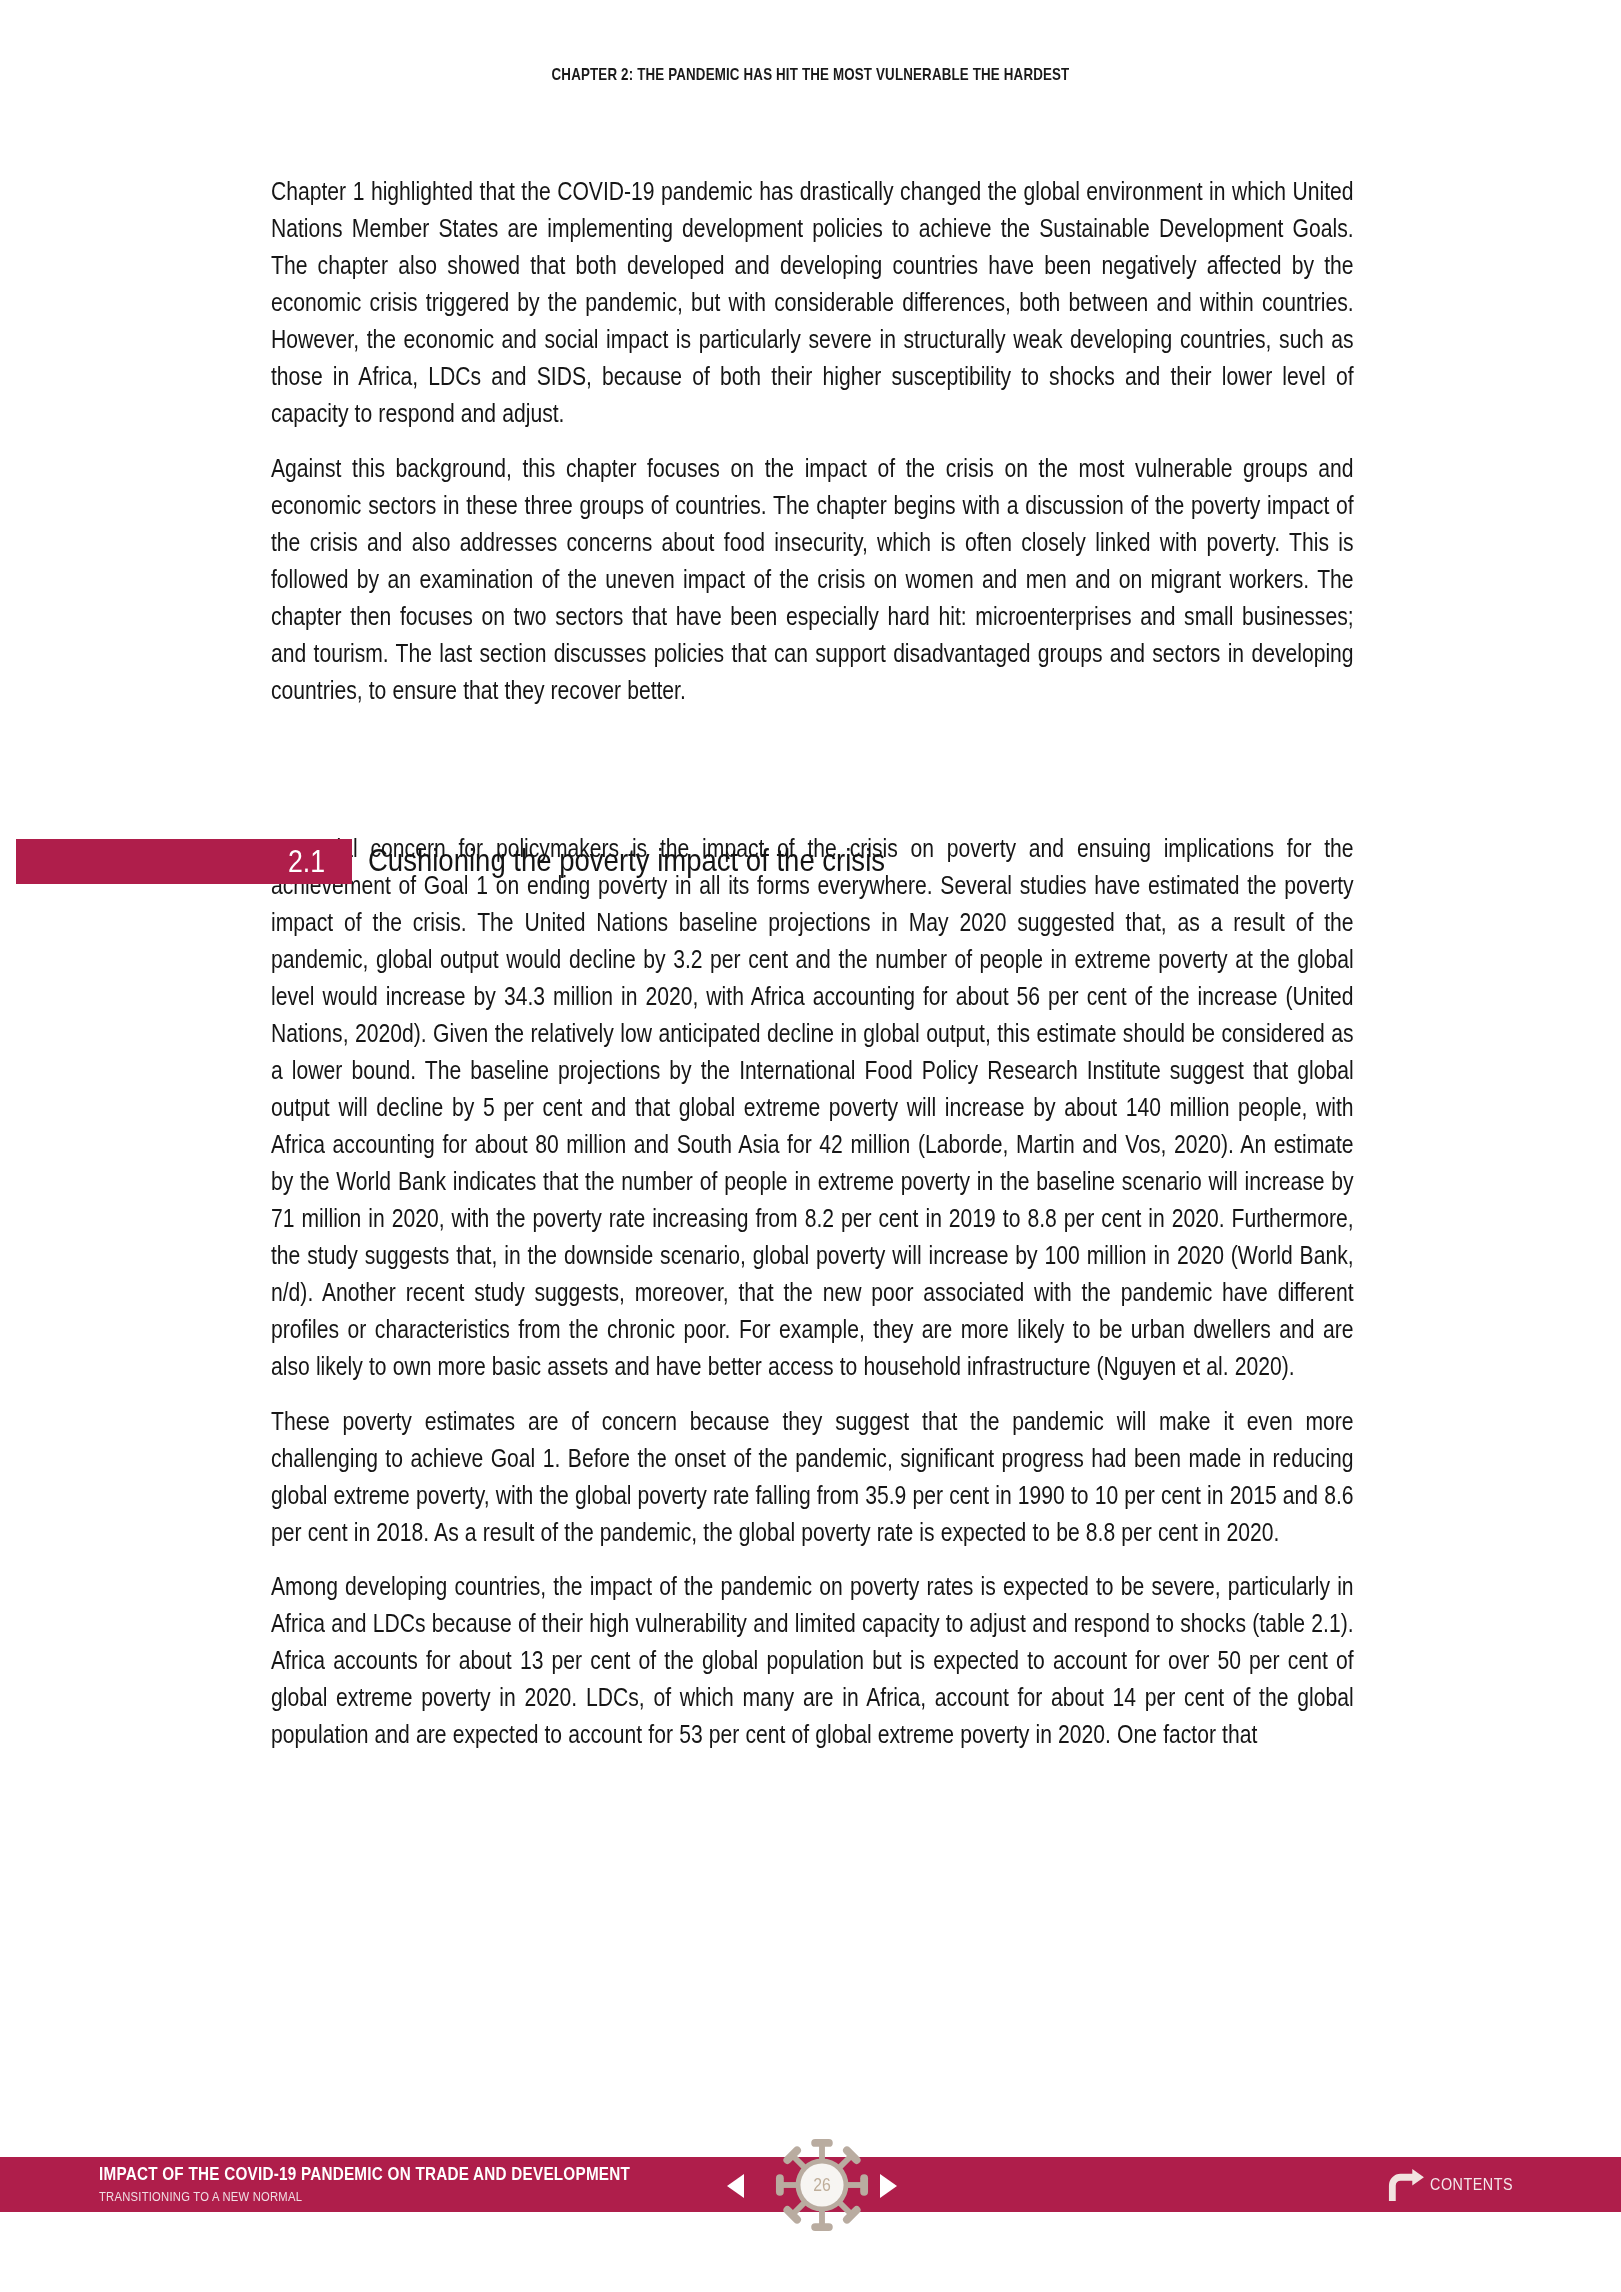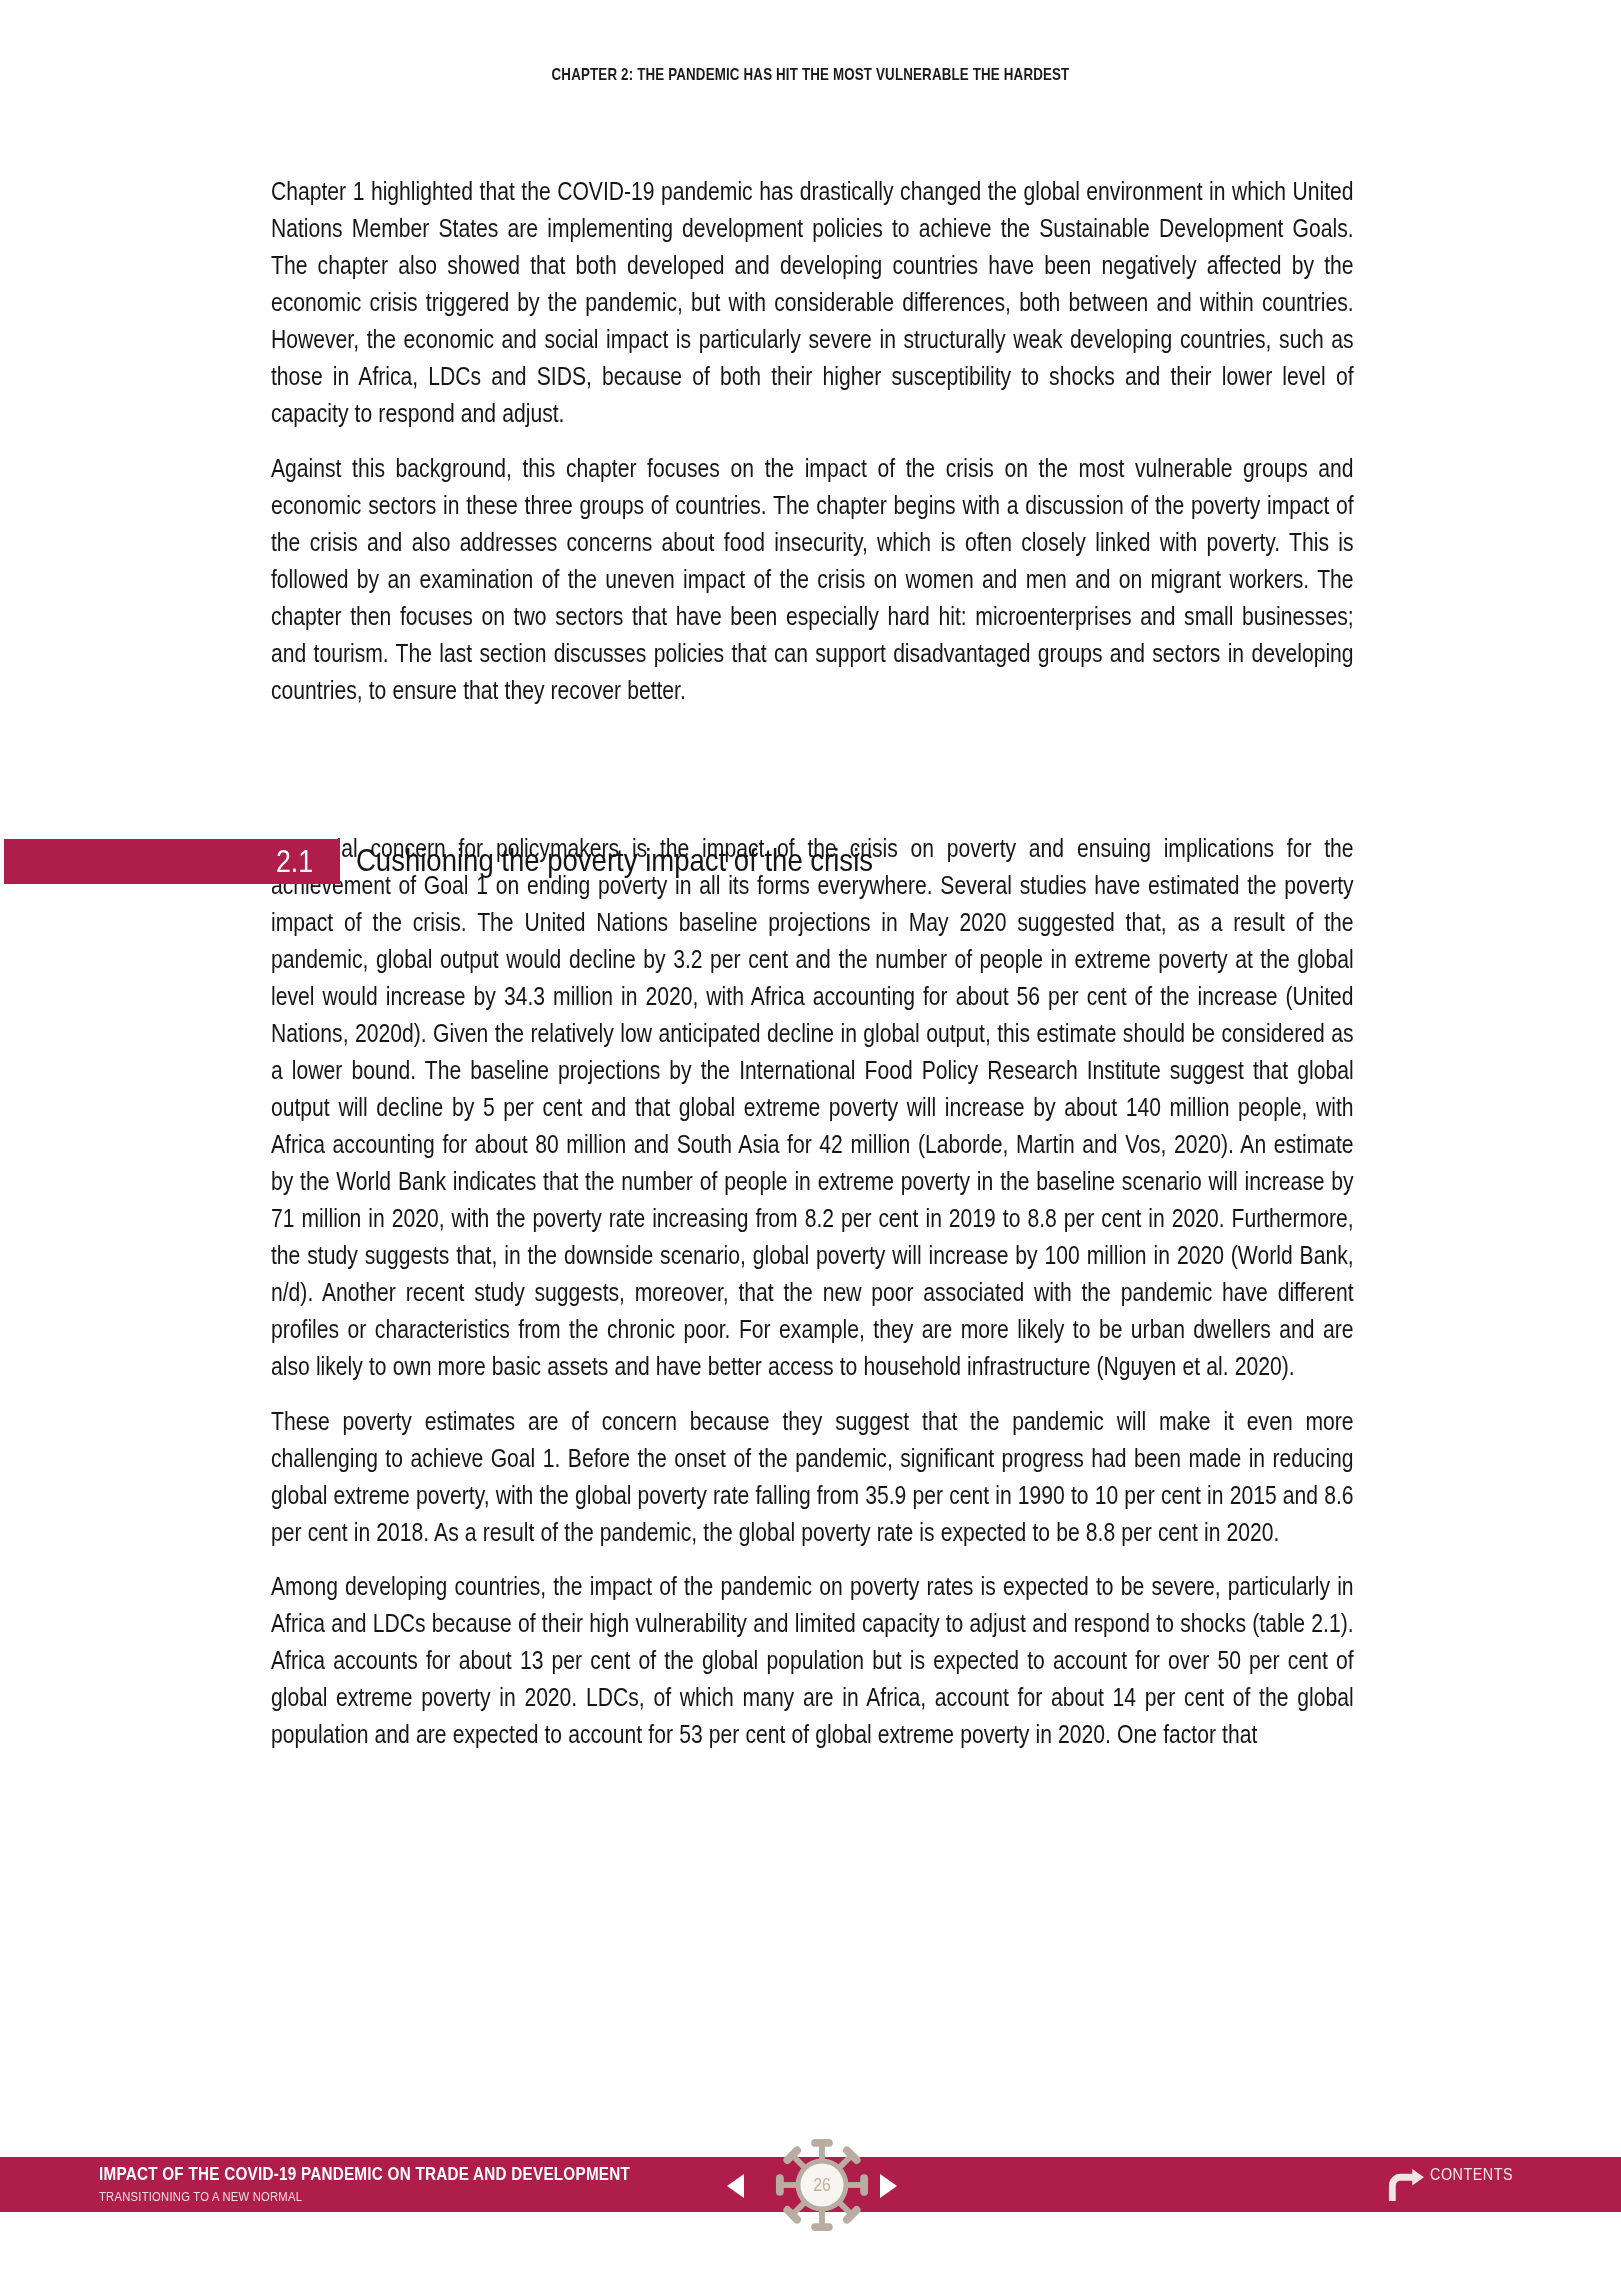--- a/index.html
+++ b/index.html
@@ -50,21 +50,21 @@
     width: 118.3%;
     color: #161616;
     letter-spacing: 0px;
     word-spacing: 0.3px;
   }
 
   
   .section-heading {
     position: absolute;
     top: 839px;
-    left: 4px;
+    left: 16px;
     width: 1380px;
     height: 45px;
   }
   .section-band {
     position: absolute;
     top: 0;
     left: 0;
     width: 336px;
     height: 45px;
     background: #af1e4b;
@@ -169,21 +169,21 @@
     color: #bfae9a;
     transform: scaleX(0.85);
     transform-origin: center center;
   }
 
   .contents-link {
     position: absolute;
     right: 94px;
     top: 2168px;
     display: flex;
-    align-items: flex-start;
+    align-items: center;
     gap: 4.9px;
     cursor: pointer;
   }
   .contents-icon { display: block; }
   .contents-label {
     font-size: 16.7px;
     color: #f4e9ec;
     letter-spacing: 0.6px;
     transform: scaleX(0.86);
     transform-origin: left bottom;

